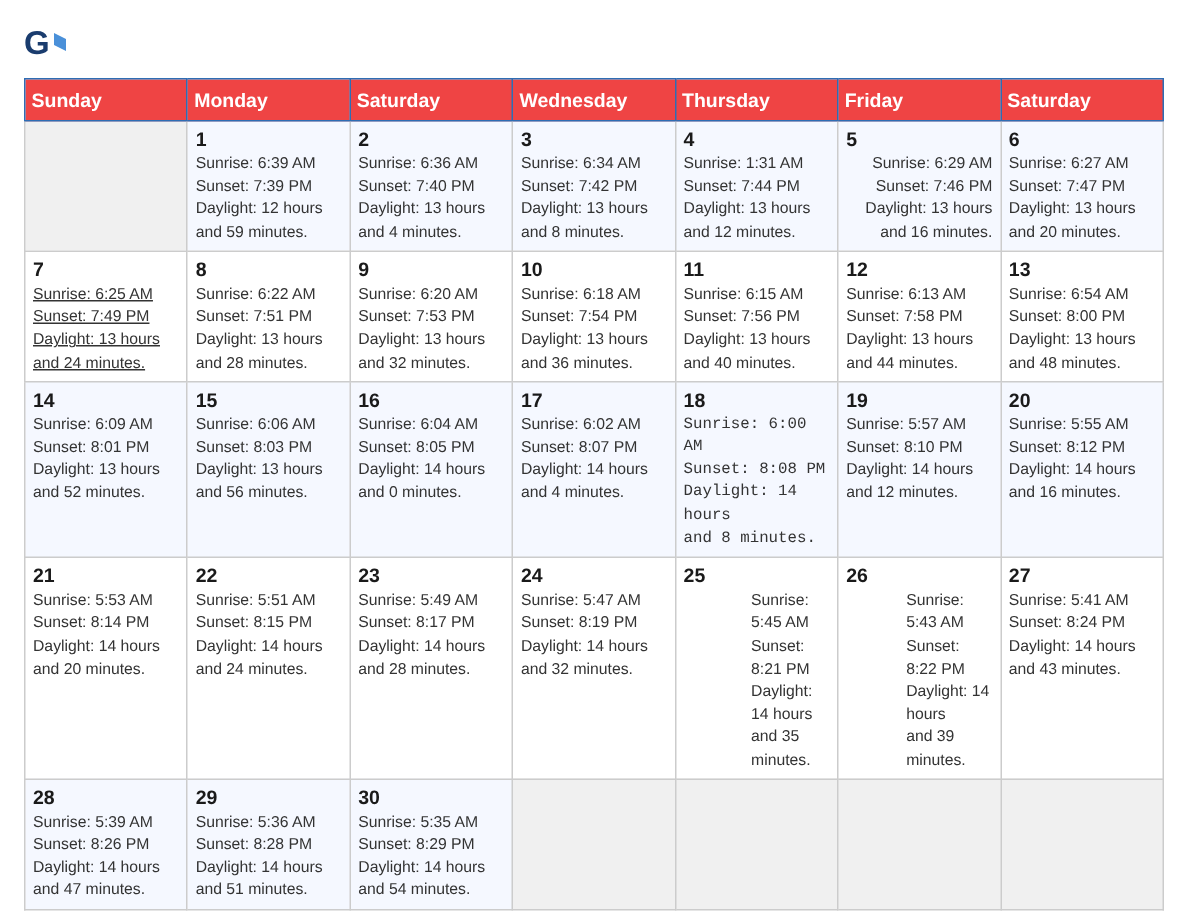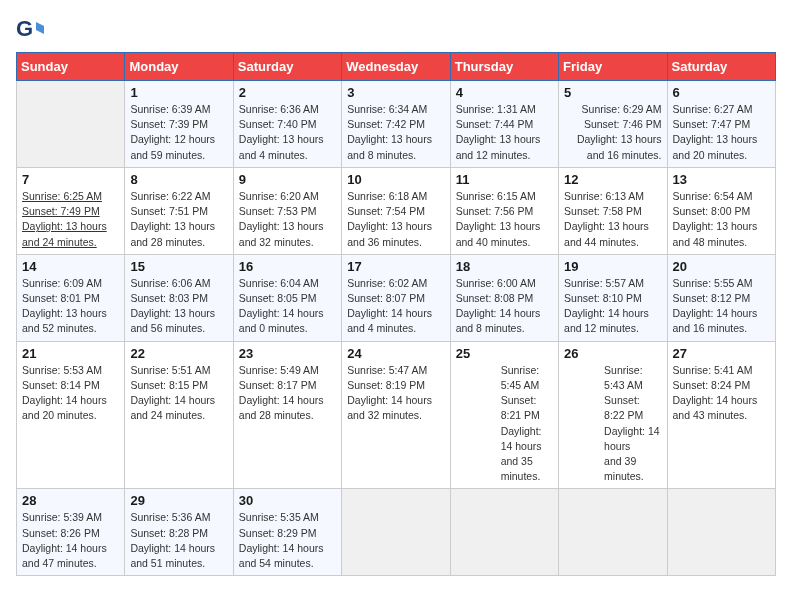--- a/index.html
+++ b/index.html
@@ -233,21 +233,21 @@
         </td>
         <td>
           <span class="day-number">17</span>
           <div class="day-info" style="white-space: pre-line;">Sunrise: 6:02 AM
 Sunset: 8:07 PM
 Daylight: 14 hours
 and 4 minutes.</div>
         </td>
         <td>
           <span class="day-number">18</span>
-          <div class="day-info" style="white-space: pre-line;">Sunrise: 6:00 AM
+          <div class="day-info" style="white-space: pre-line; font-family: Liberation Mono, monospace;">Sunrise: 6:00 AM
 Sunset: 8:08 PM
 Daylight: 14 hours
 and 8 minutes.</div>
         </td>
         <td>
           <span class="day-number">19</span>
           <div class="day-info" style="white-space: pre-line;">Sunrise: 5:57 AM
 Sunset: 8:10 PM
 Daylight: 14 hours
 and 12 minutes.</div>

